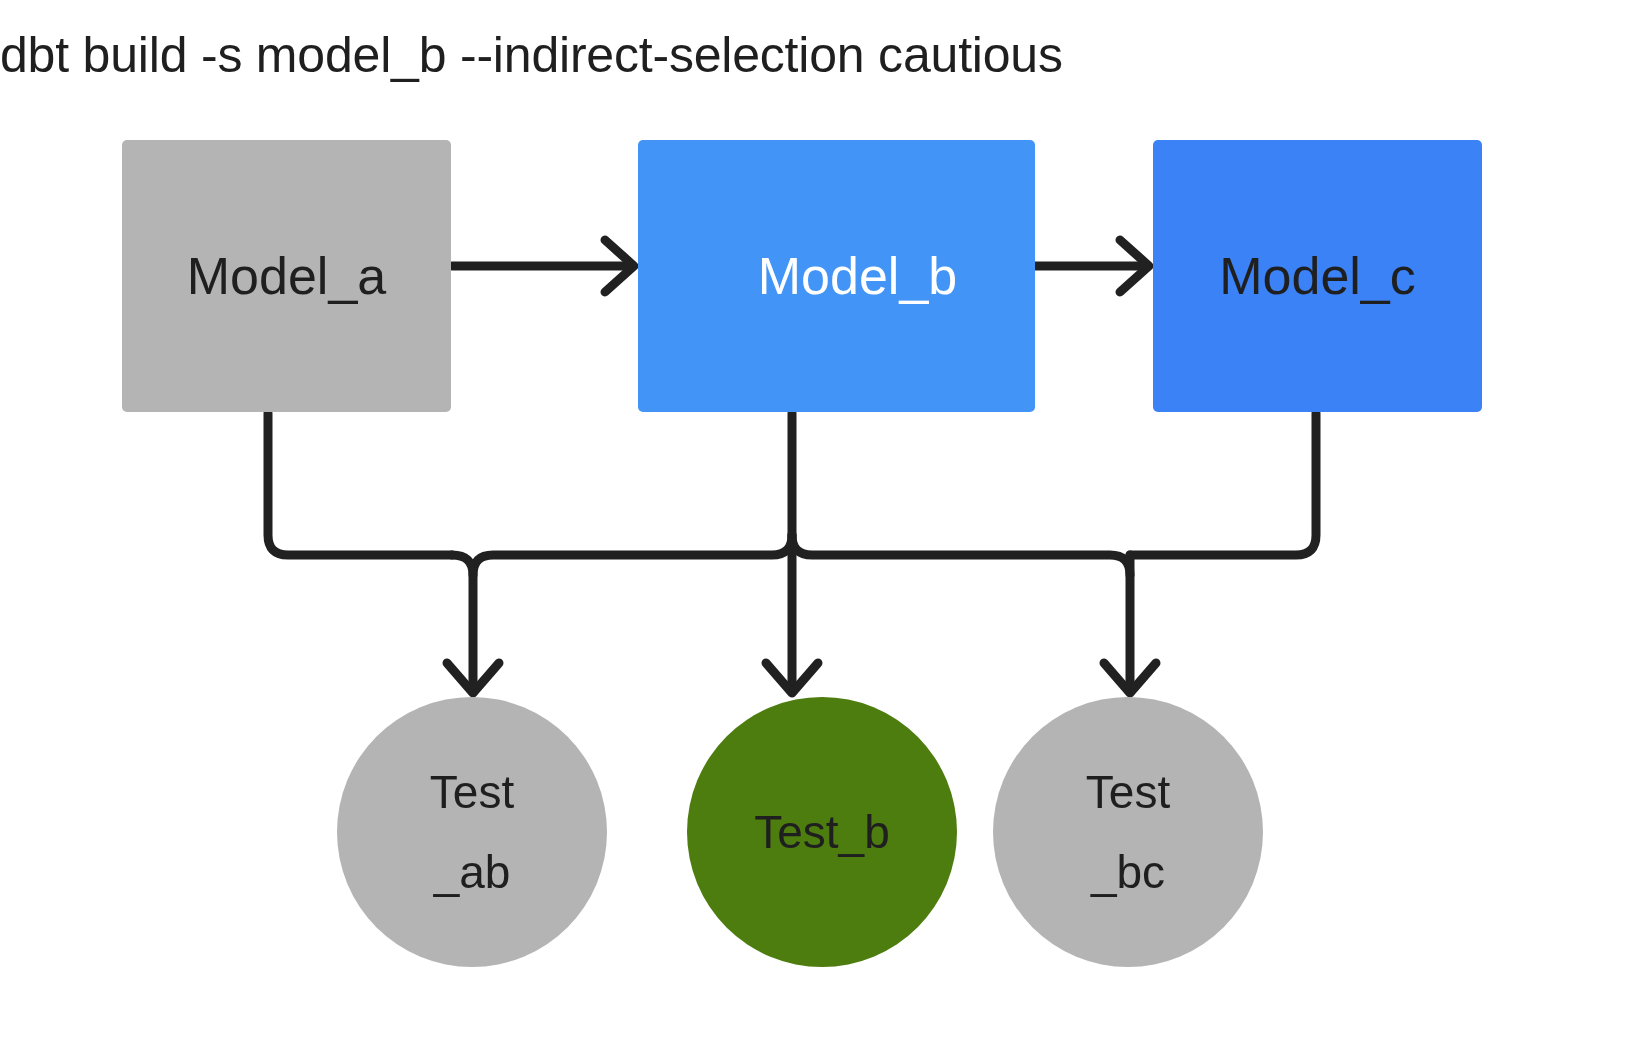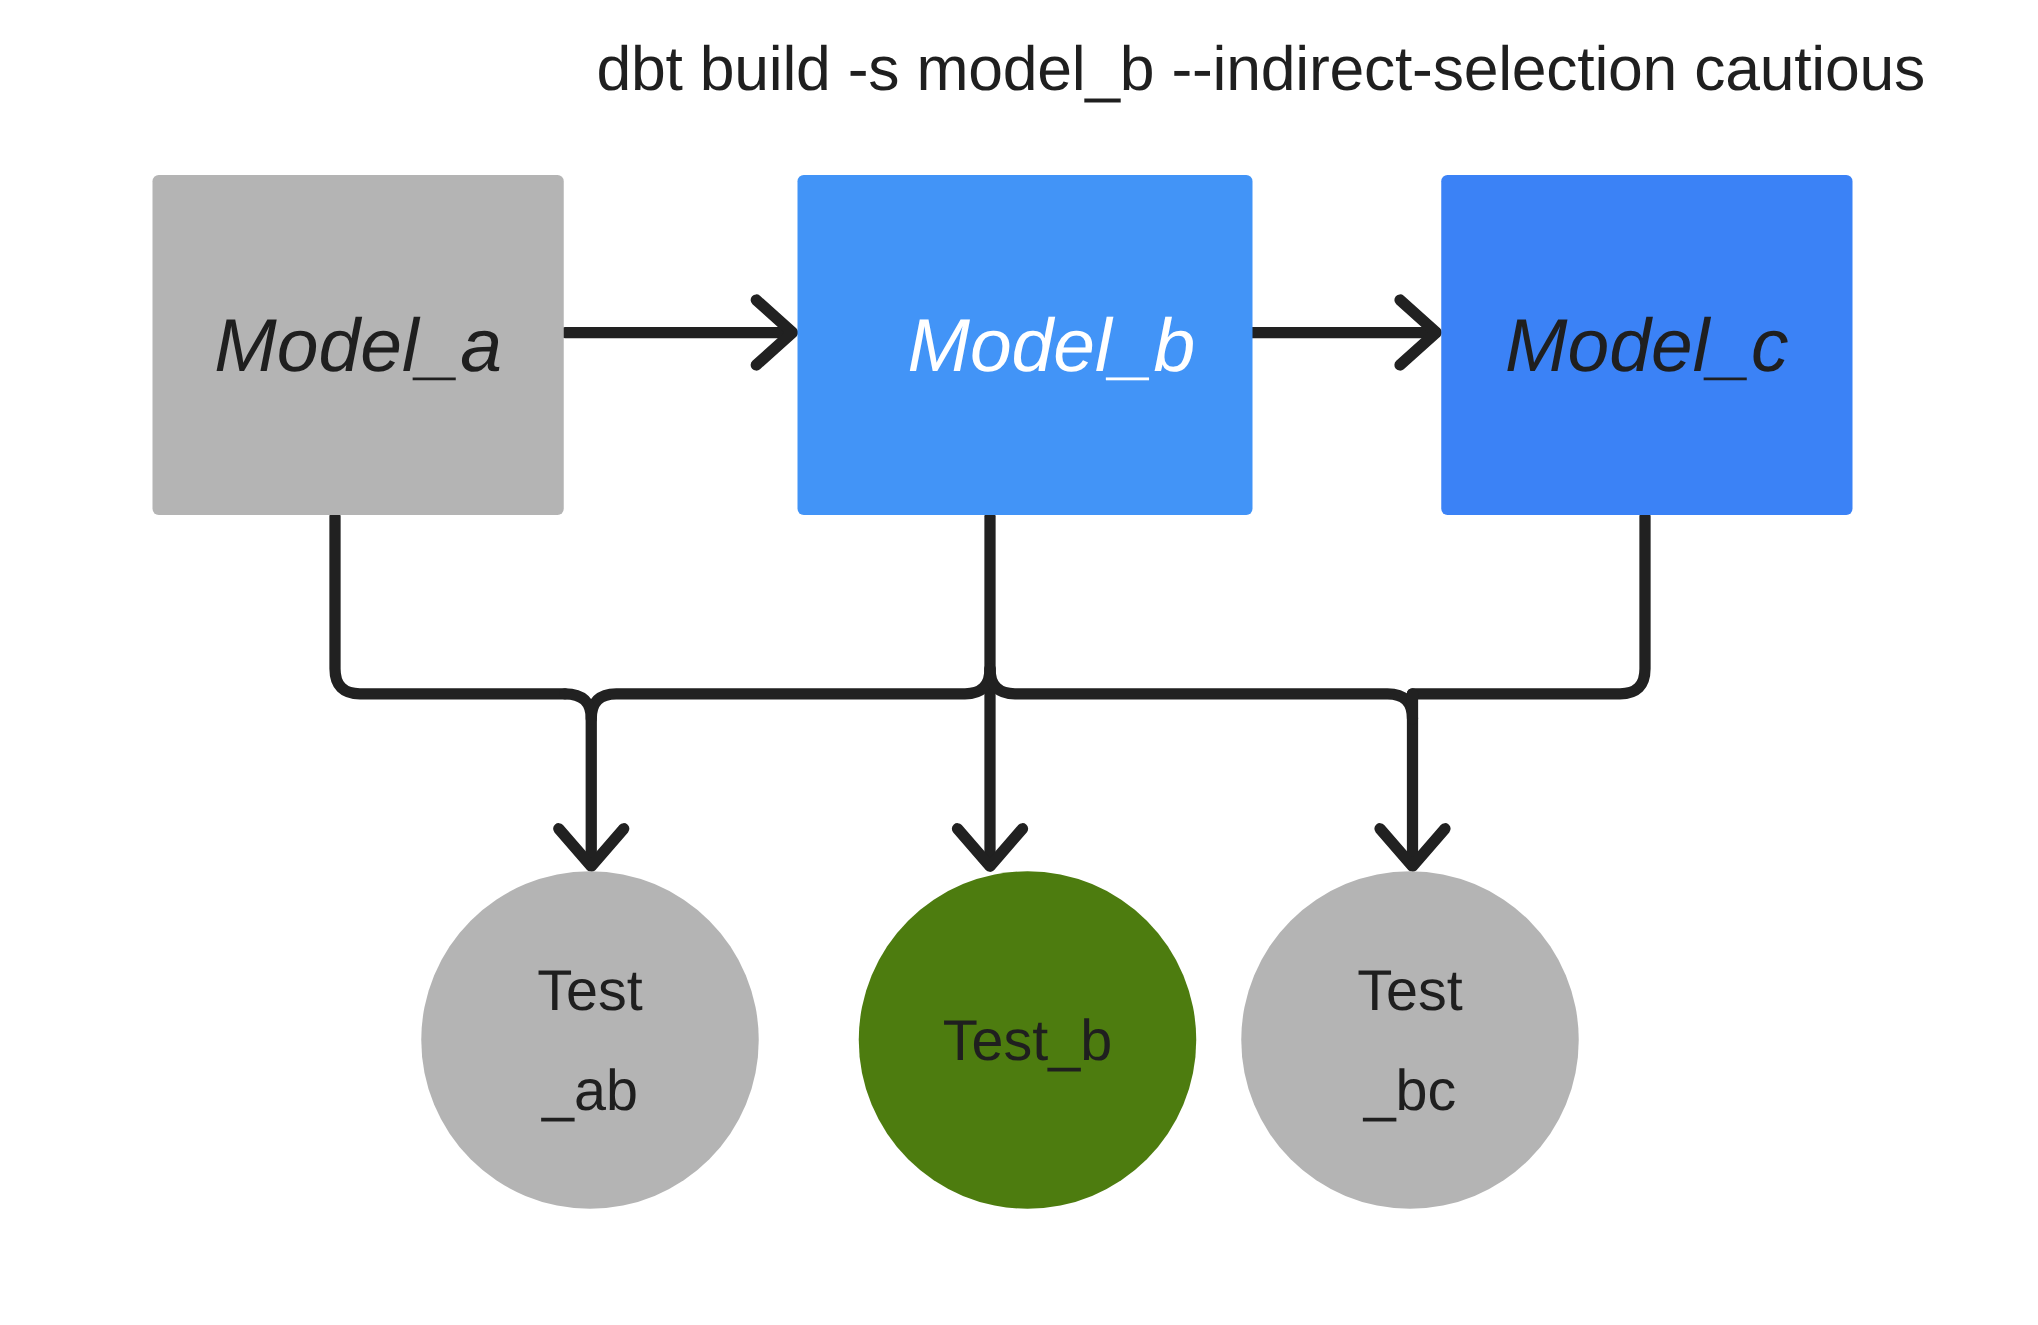--- a/index.html
+++ b/index.html
@@ -19,21 +19,21 @@
     background: #ffffff;
     overflow: hidden;
   }
 
   
   .title {
     position: absolute;
     left: 0;
     top: 26px;
     width: 1540px;
-    text-align: right;
+    text-align: left;
     font-size: 50px;
     font-weight: 400;
     color: #1f1f1f;
     letter-spacing: -0.2px;
     white-space: nowrap;
   }
 
   
   .edges {
     position: absolute;
@@ -58,26 +58,25 @@
     stroke-linejoin: round;
   }
 
   
   .node-box {
     position: absolute;
     display: flex;
     align-items: center;
     justify-content: center;
     border-radius: 5px;
-    font-size: 60px;
+    font-size: 52px;
     font-weight: 400;
     line-height: 1.05;
     white-space: nowrap;
     box-sizing: border-box;
-    font-style: italic;
   }
 
   
   .node-circle {
     position: absolute;
     display: flex;
     align-items: center;
     justify-content: center;
     border-radius: 50%;
     font-size: 46px;
@@ -140,21 +139,21 @@
     <g>
       <path class="edge-path" d="M 1130 555 Q 1130 555 1130 575"></path>
     </g>
 
   </svg>
 
   <div class="node-box" id="n-model_a" style="left:122px; top:140px; width:329px; height:272px; background:#b4b4b4; color:#1f1f1f;">
     <span>Model_a</span>
   </div>
 
-  <div class="node-box" id="n-model_b" style="left:638px; top:140px; width:364px; height:272px; background:#4294f7; color:#ffffff;padding-left:42px;">
+  <div class="node-box" id="n-model_b" style="left:638px; top:140px; width:397px; height:272px; background:#4294f7; color:#ffffff;padding-left:42px;">
     <span>Model_b</span>
   </div>
 
   <div class="node-box" id="n-model_c" style="left:1153px; top:140px; width:329px; height:272px; background:#3b82f6; color:#1f1f1f;">
     <span>Model_c</span>
   </div>
 
   <div class="node-circle" id="n-test_ab" style="left:337px; top:697px; width:270px; height:270px; background:#b4b4b4; color:#1f1f1f;">
     <span class="circle-label">Test
 _ab</span>

